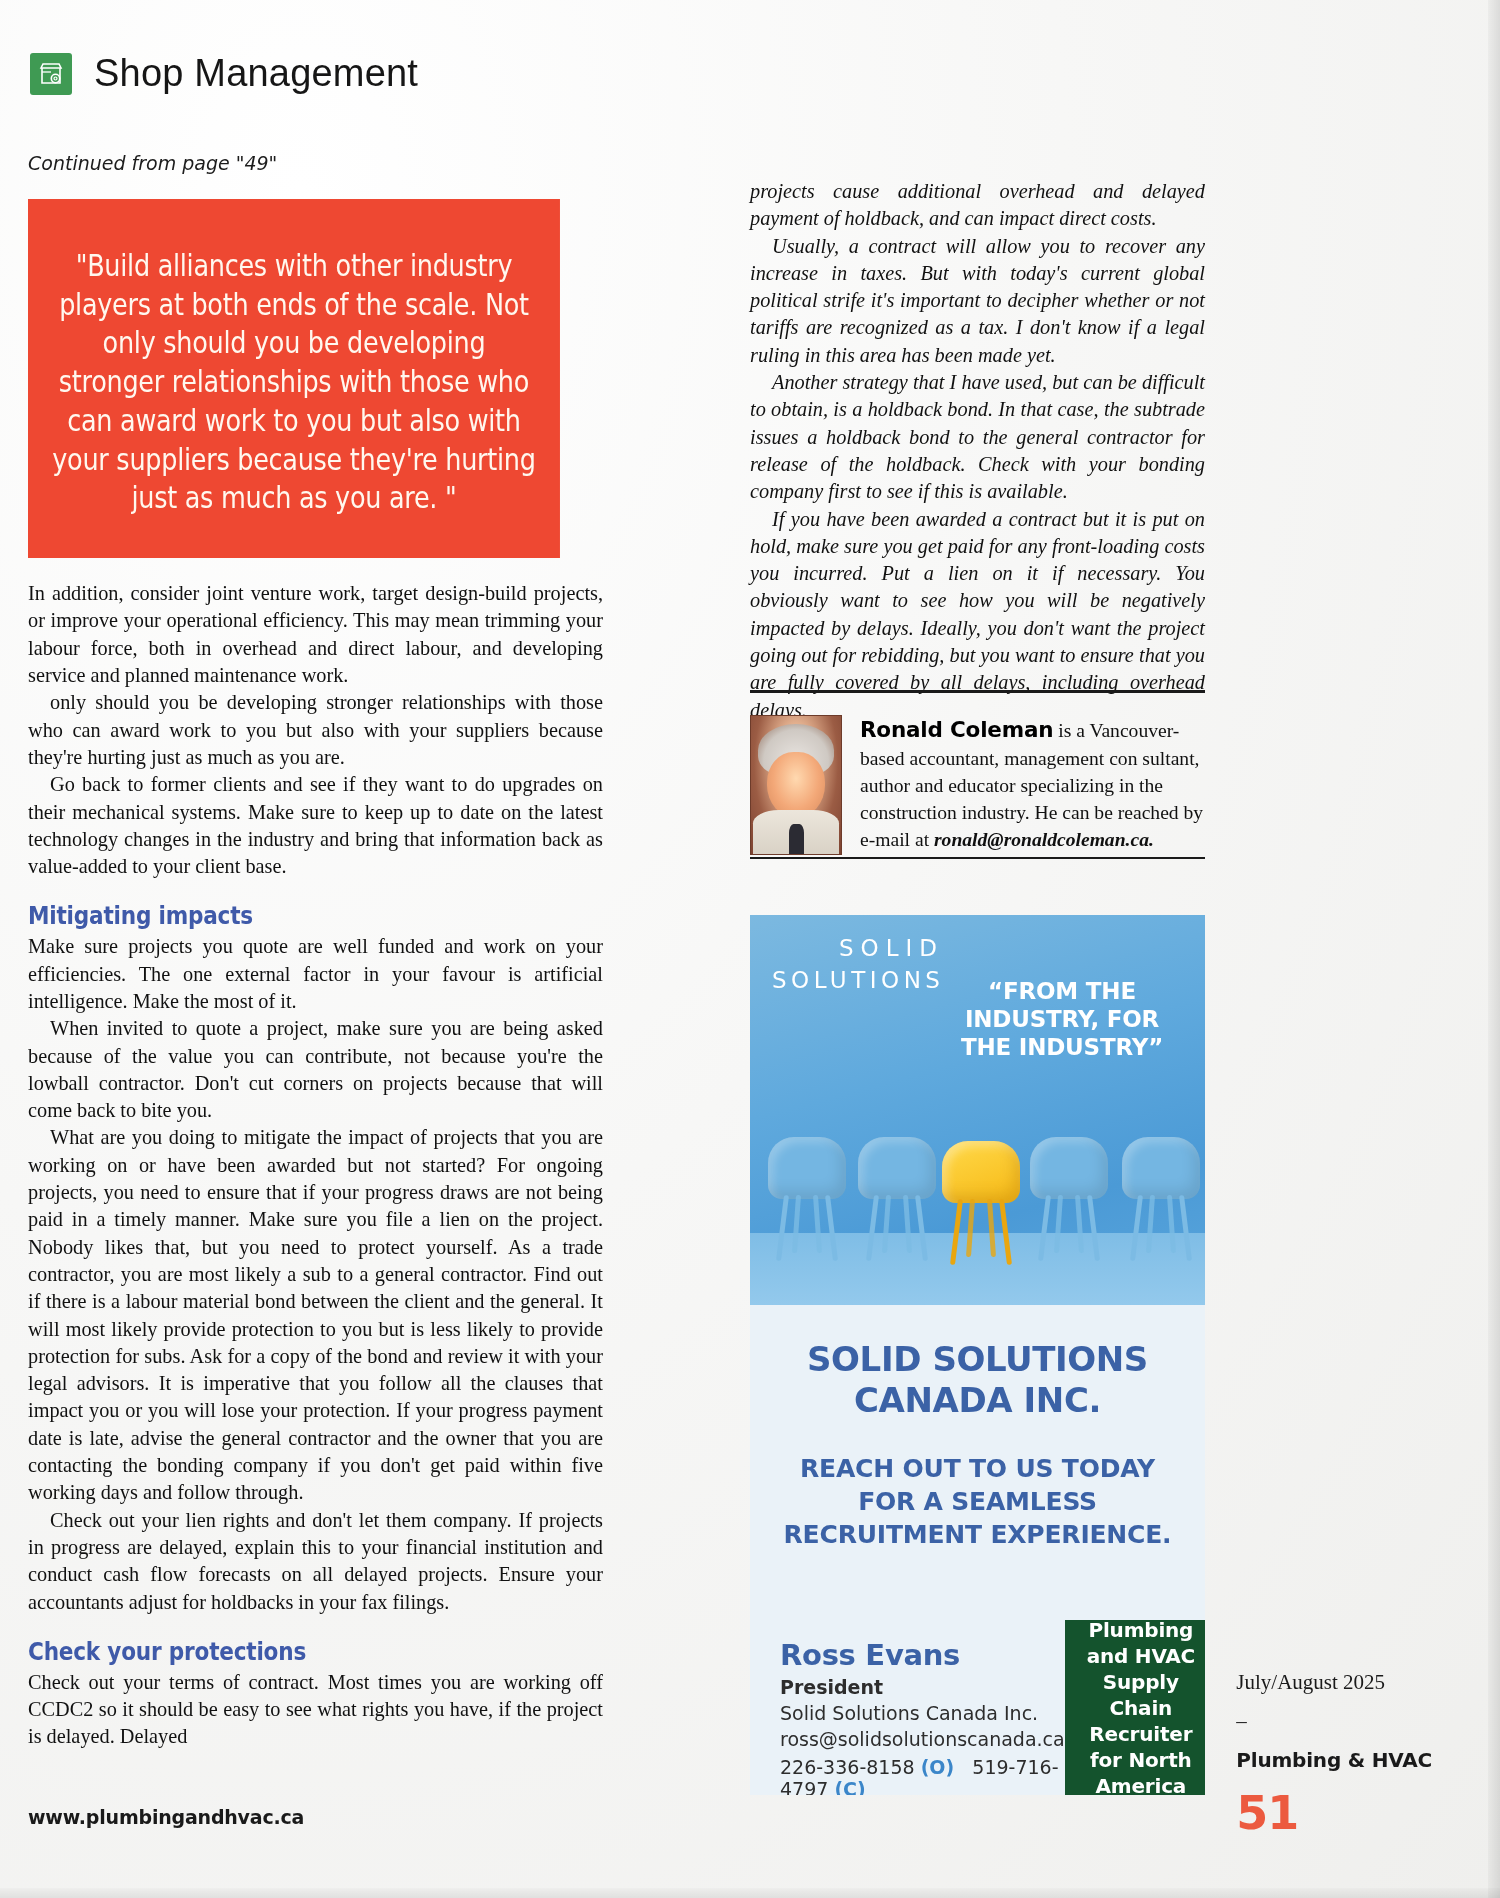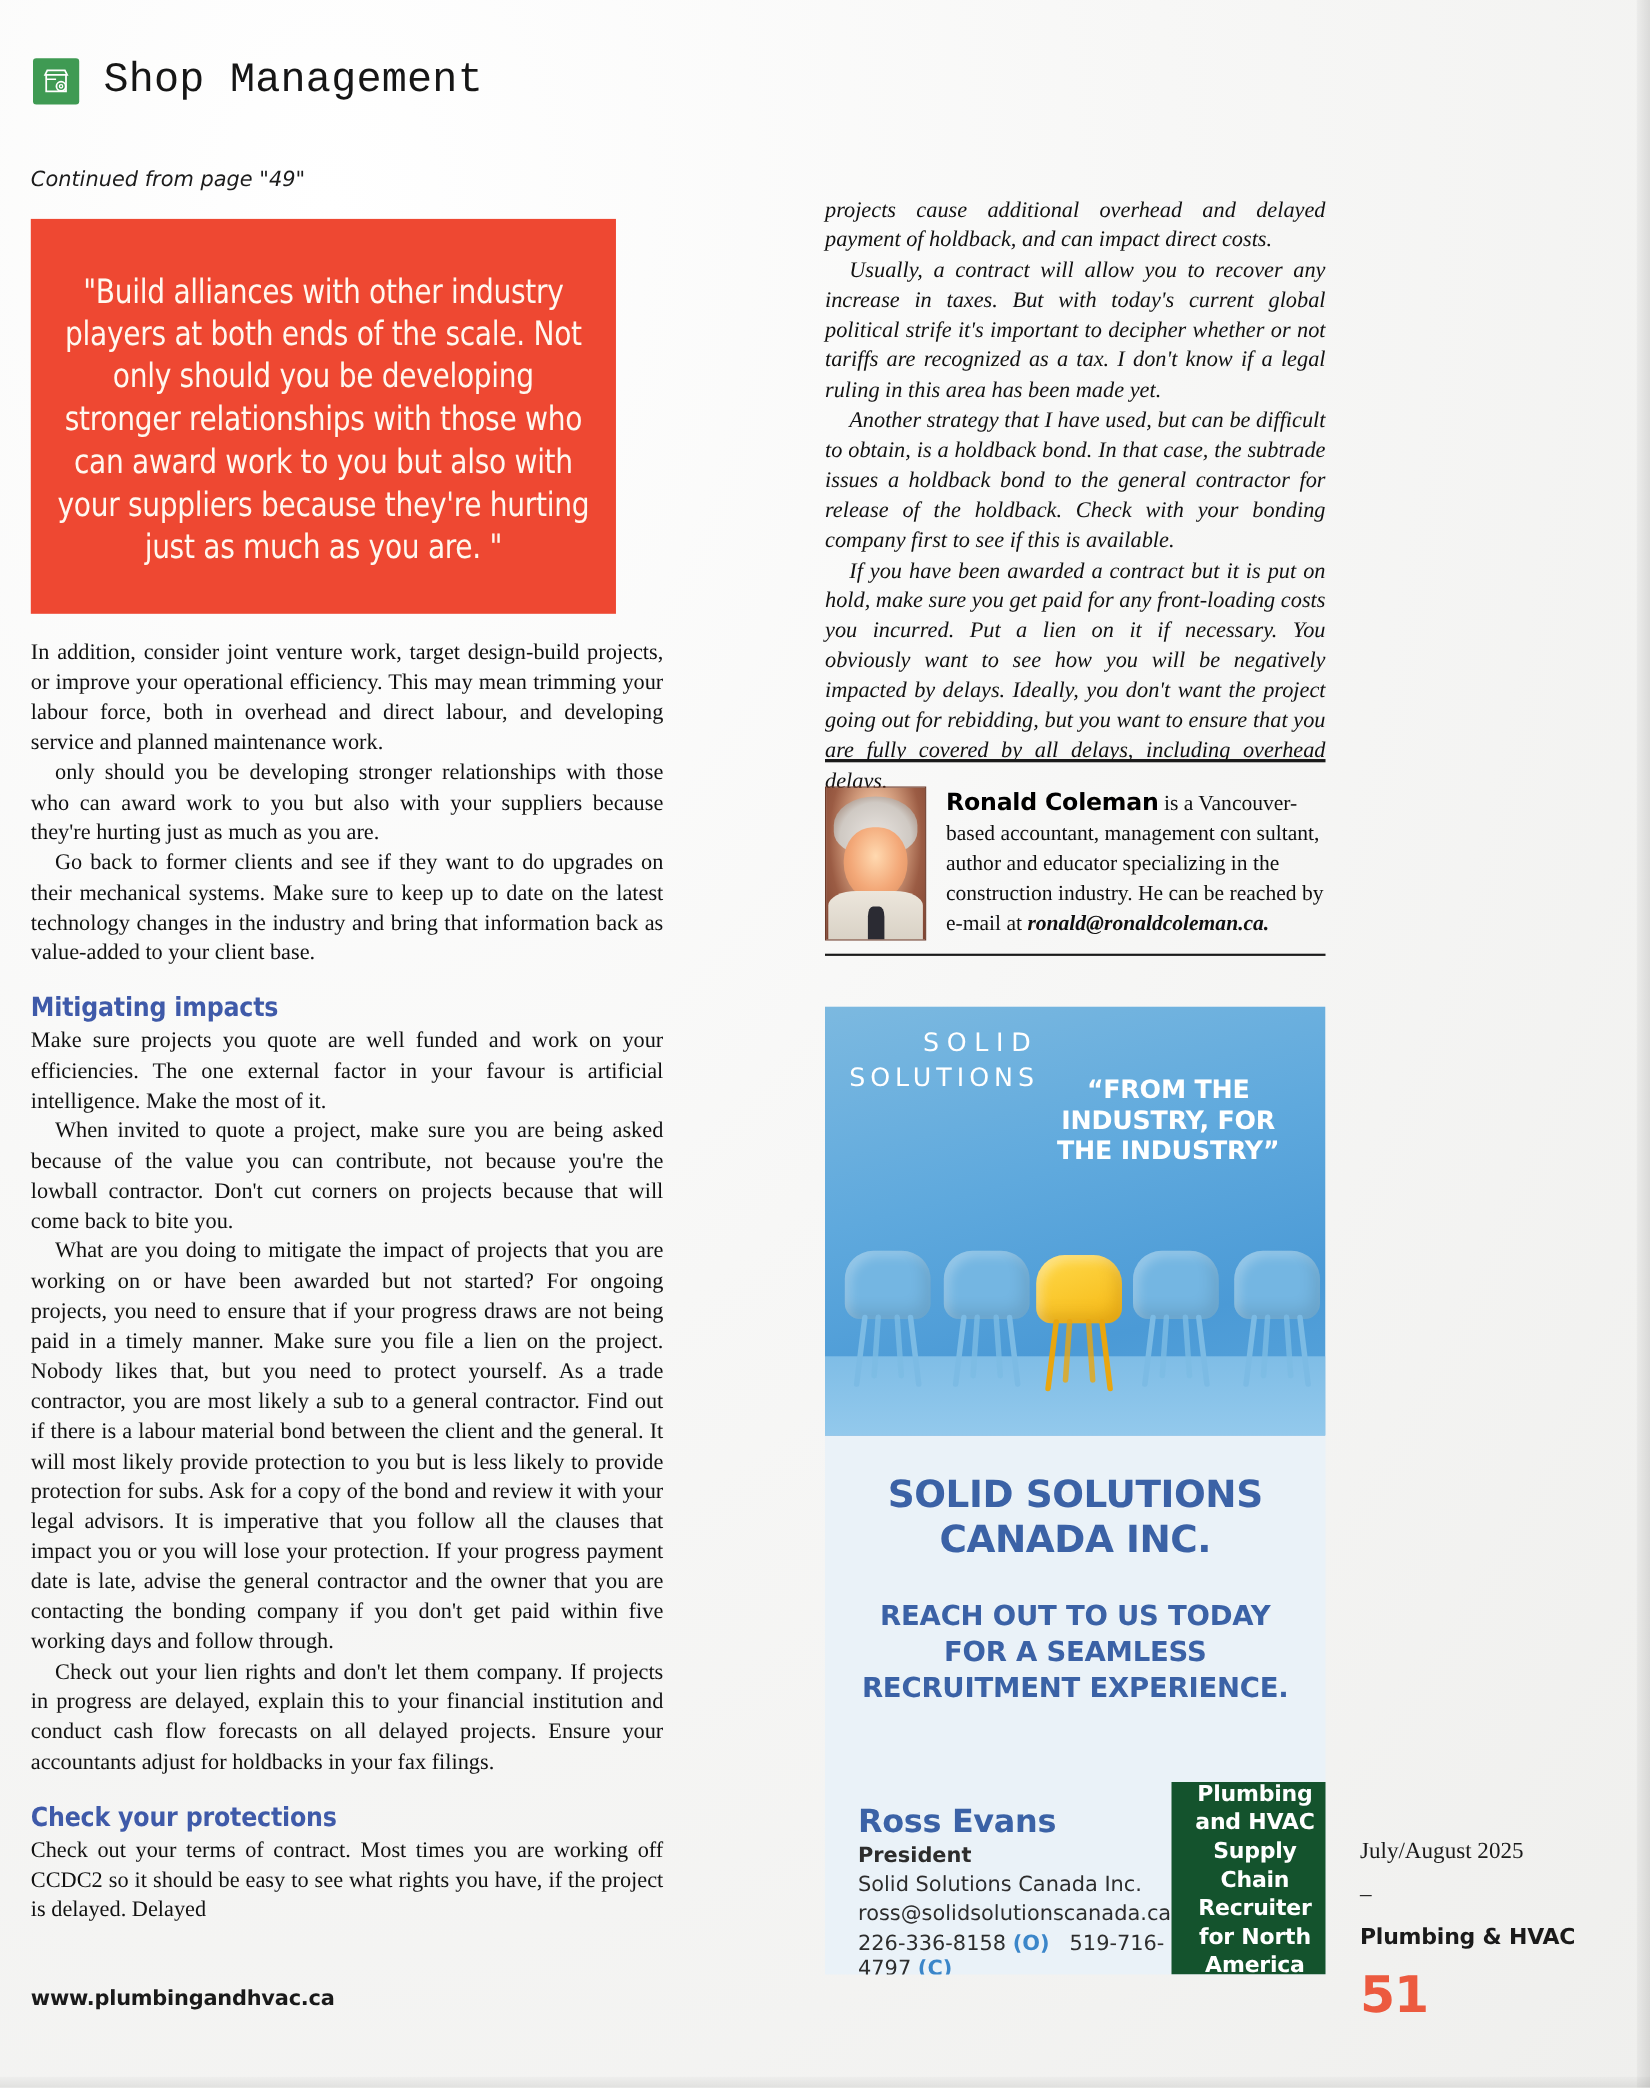--- a/index.html
+++ b/index.html
@@ -25,21 +25,21 @@
     background: linear-gradient(to bottom, rgba(0,0,0,0.02), rgba(0,0,0,0.08));
   }
 
   
   .hdr { position: absolute; left: 30px; top: 52px; display: flex; align-items: center; gap: 22px; }
   .hdr-icon {
     width: 42px; height: 42px; background: #3f9a53; border-radius: 3px;
     display: flex; align-items: center; justify-content: center;
   }
   .hdr-title {
-    font-family: Liberation Mono, monospace;
+    font-family: Liberation Sans, sans-serif;
     font-size: 38px; color: #161616; letter-spacing: .2px; font-weight: 400;
   }
 
   
   .col-left  { position: absolute; left: 28px;  top: 152px; width: 575px; }
   .col-right { position: absolute; left: 750px; top: 178px; width: 455px; font-style: italic; }
 
   .contd {
     font-family: "DejaVu Sans", sans-serif;
     font-style: italic; font-size: 19px; color: #1c1c1c; margin-bottom: 25px;
@@ -69,21 +69,21 @@
   h3.sect {
     font-family: "DejaVu Sans Condensed", "Liberation Sans Narrow", "Liberation Sans", sans-serif;
     font-size: 24px; color: #3f5aa9; margin: 22px 0 3px 0; letter-spacing: -0.2px;
     font-weight: bold;
   }
 
   
   .bio-wrap { position: absolute; left: 750px; top: 690px; width: 455px; }
   .rule { height: 3px; background: #1a1a1a; width: 455px; }
   .rule.thin { height: 2px; }
-  .bio { display: flex; gap: 18px; padding: 22px 0 12px 0; }
+  .bio { display: flex; gap: 18px; padding: 22px 0 2px 0; }
   .bio-photo {
     width: 92px; height: 140px; flex: 0 0 92px;
     border: 1px solid #6d3b2a;
     background:
       radial-gradient(ellipse at 50% 34%, #f4d0b2 0%, #e8b694 28%, #9b5c44 66%, #7d4331 100%);
     position: relative; overflow: hidden;
   }
   .bio-photo .hair {
     position:absolute; left:8%; top:6%; width:84%; height:38%;
     background: radial-gradient(ellipse at 50% 70%, #e8e4e0 0%, #cfc9c3 60%, #8d6a58 100%);

